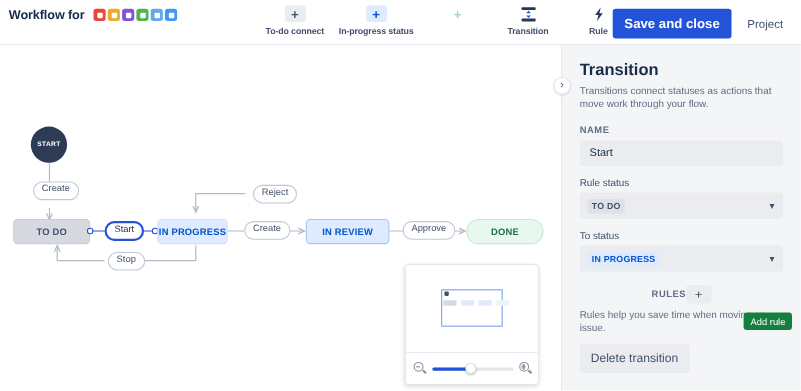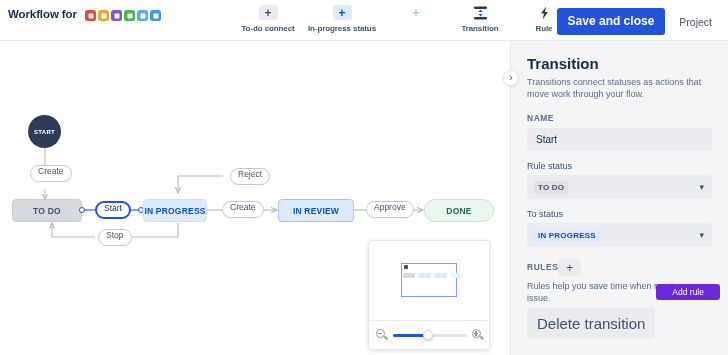--- a/index.html
+++ b/index.html
@@ -183,36 +183,36 @@
     display: flex; align-items: center; justify-content: space-between;
     padding: 0 8px 0 7px; cursor: pointer;
   }
   .lozenge {
     font-size: 8px; font-weight: bold; letter-spacing: 0.2px;
     padding: 2px 4px; border-radius: 3px;
   }
   .lozenge.gray { background: #dfe1e6; color: #42526e; }
   .lozenge.blue { background: #deebff; color: #0052cc; }
   .chev { font-size: 9px; color: #42526e; line-height: 1; }
-  .rules-head { display: flex; align-items: flex-start; justify-content: flex-start; margin-top: 15px; }
+  .rules-head { display: flex; align-items: flex-start; justify-content: center; margin-top: 15px; }
   .add-btn {
     width: 23px; height: 17px; background: #ebecf0; border-radius: 3px;
     display: flex; align-items: center; justify-content: center;
     font-size: 12px; color: #42526e; cursor: pointer; margin-top: -3px;
   }
   .rules-desc { font-size: 9px; color: #5e6c84; margin-top: 4px; line-height: 12px; }
   .tooltip {
     position: absolute; right: 8px; top: 243px;
-    background: #6d28d9; color: #ffffff; font-size: 8.5px;
-    padding: 3px 16px; border-radius: 3px; white-space: nowrap;
+    background: #15803d; color: #ffffff; font-size: 8.5px;
+    padding: 3px 6px; border-radius: 3px; white-space: nowrap;
   }
   .delete-btn {
     position: absolute; left: 16px; bottom: 16px;
     background: #ebecf0; color: #42526e; border: none; border-radius: 3px;
-    font-size: 15px; padding: 7px 10px; cursor: pointer;
+    font-size: 11px; padding: 7px 10px; cursor: pointer;
     font-family: "Liberation Sans", sans-serif;
   }
 </style>
 </head>
 <body>
 
 <div id="app">
 
   <div class="header">
     <div class="brand">

